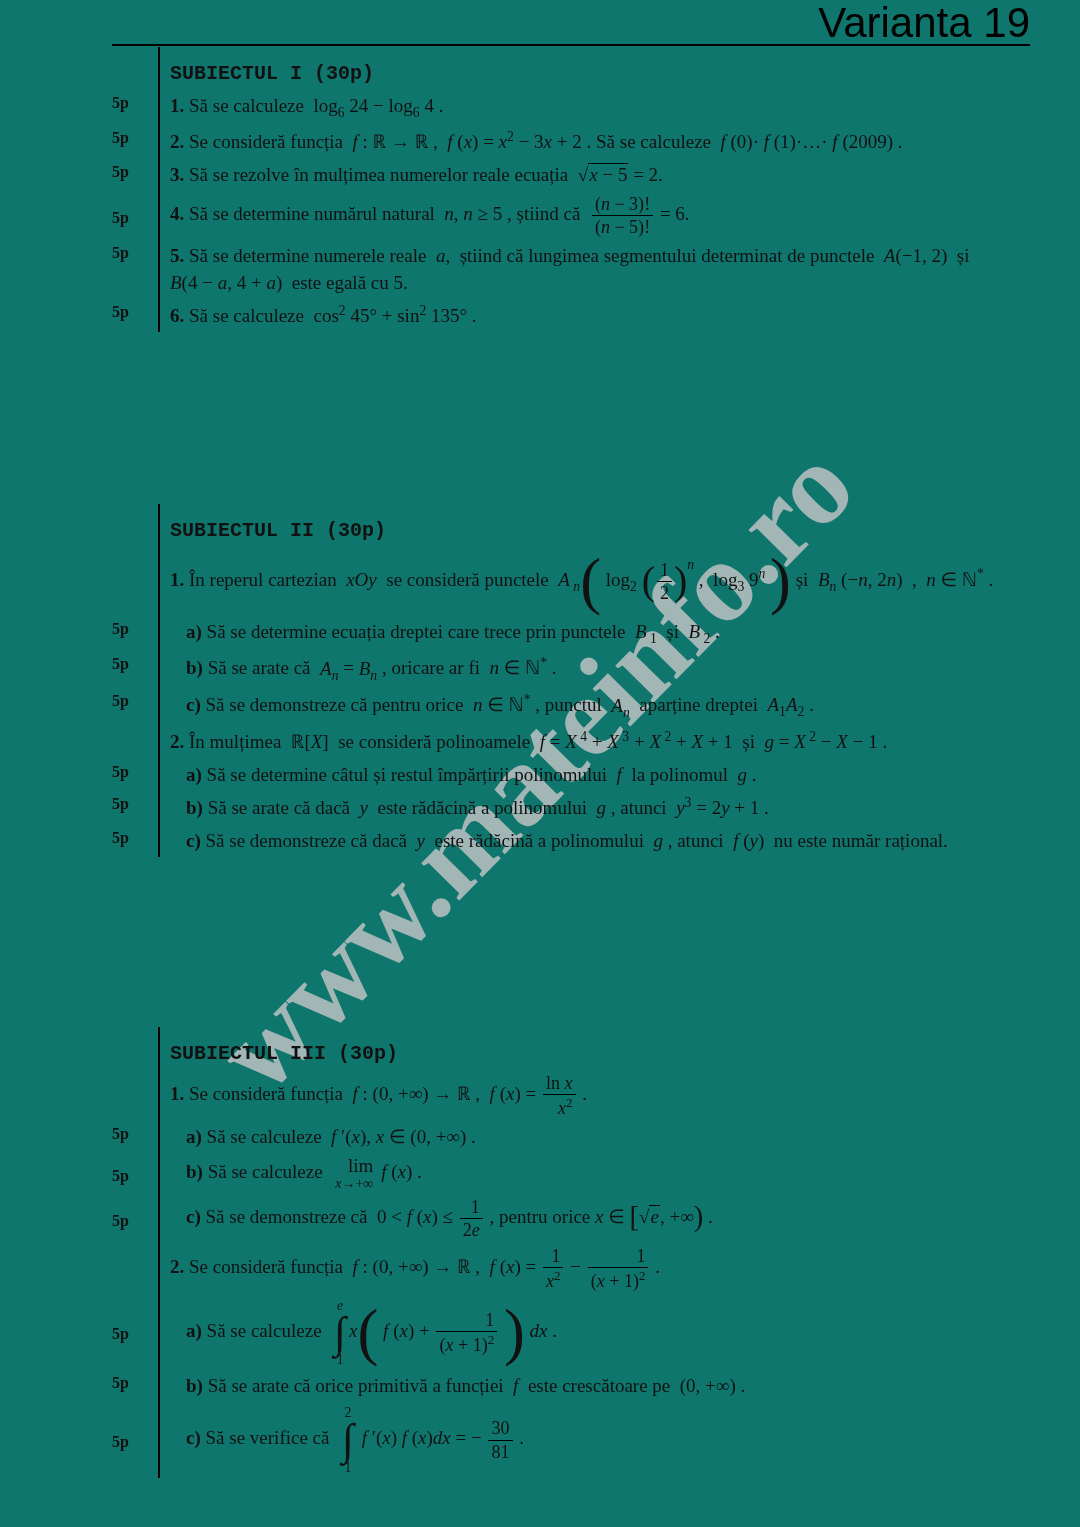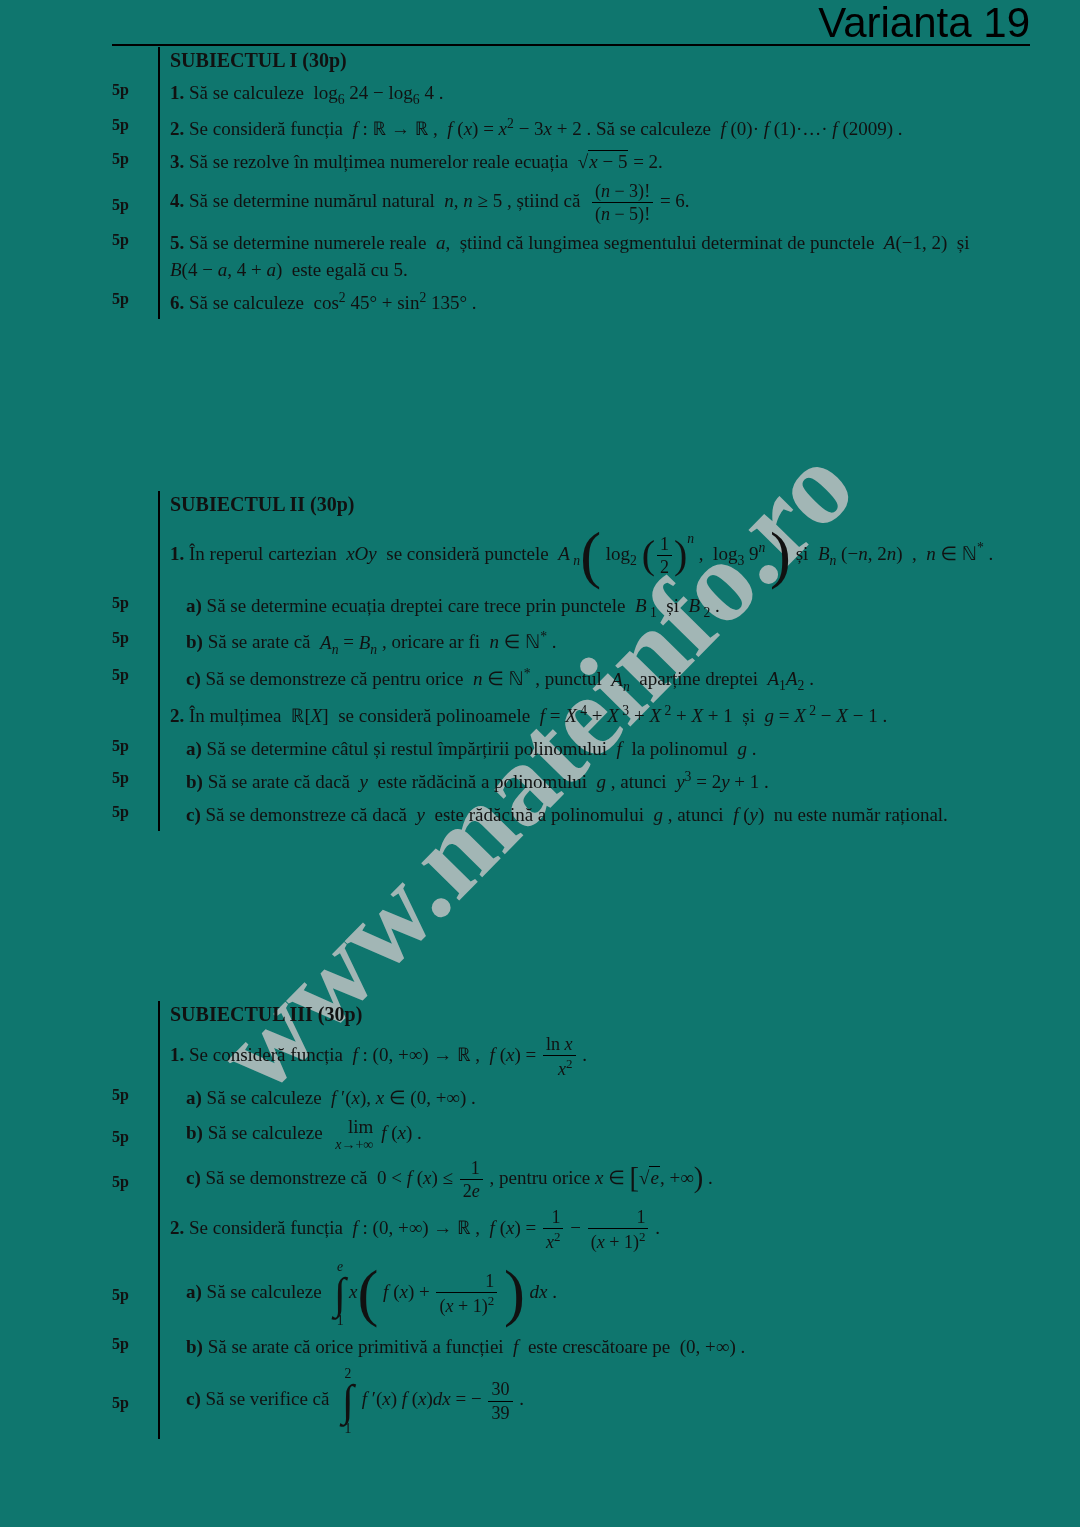--- a/index.html
+++ b/index.html
@@ -7,21 +7,21 @@
        font-family:"Liberation Serif",serif;font-size:19px;color:#111;}
   .variant{position:absolute;top:2px;right:50px;z-index:2;
            font-family:"Liberation Sans",sans-serif;font-size:42px;line-height:1;color:#000;}
   .toprule{position:absolute;top:44px;left:112px;right:50px;height:2px;background:#000;z-index:2;}
   .content{position:relative;z-index:1;padding:47px 40px 0 112px;}
   .row{display:flex;align-items:flex-start;}
   .row.vc{align-items:center;}
   .pts{flex:0 0 46px;font-weight:bold;padding-top:4px;font-size:16px;}
   .txt{flex:1;border-left:2px solid #000;padding:3px 6px 3px 10px;line-height:1.38;}
   .row.ind .txt{padding-left:26px;}
-  .hdr .txt{padding-top:0;padding-bottom:2px;}
+  .hdr .txt{padding-top:13px;padding-bottom:2px;font-family:Liberation Mono, monospace;}
   .stitle{font-weight:bold;font-size:20px;}
   .gap{height:172px;}
   .gap2{height:170px;}
   sup,sub{font-size:72%;}
   .fr{display:inline-block;vertical-align:middle;text-align:right;line-height:1.12;font-size:0.95em;padding:0 2px;}
   .nu{display:block;border-bottom:1.4px solid #000;padding:0 3px 1px 3px;}
   .de{display:block;padding:1px 3px 0 3px;}
   .rt{white-space:nowrap;}
   .ov{border-top:1.4px solid #000;padding:0 1px;}
   .bp{font-size:1.5em;line-height:1;vertical-align:-0.12em;}
@@ -162,18 +162,18 @@
       <div class="row ind">
         <div class="pts">5p</div>
         <div class="txt"><b>b)</b> Să se arate că orice primitivă a funcției&nbsp; <i>f</i>&nbsp; este crescătoare pe&nbsp; (0, +∞) .</div>
       </div>
       <div class="row ind vc">
         <div class="pts">5p</div>
         <div class="txt"><b>c)</b> Să se verifice că&nbsp; <span class="intg">
               <span class="l">2</span>
               <span class="s">∫</span>
               <span class="l">1</span>
-            </span> <i>f</i> ′(<i>x</i>) <i>f</i> (<i>x</i>)<i>dx</i> = − <span class="fr"><span class="nu">30</span><span class="de">39</span></span> .</div>
+            </span> <i>f</i> ′(<i>x</i>) <i>f</i> (<i>x</i>)<i>dx</i> = − <span class="fr"><span class="nu">30</span><span class="de">81</span></span> .</div>
       </div>
     </section>
 
   </div>
 </div>
 
 </body></html>

